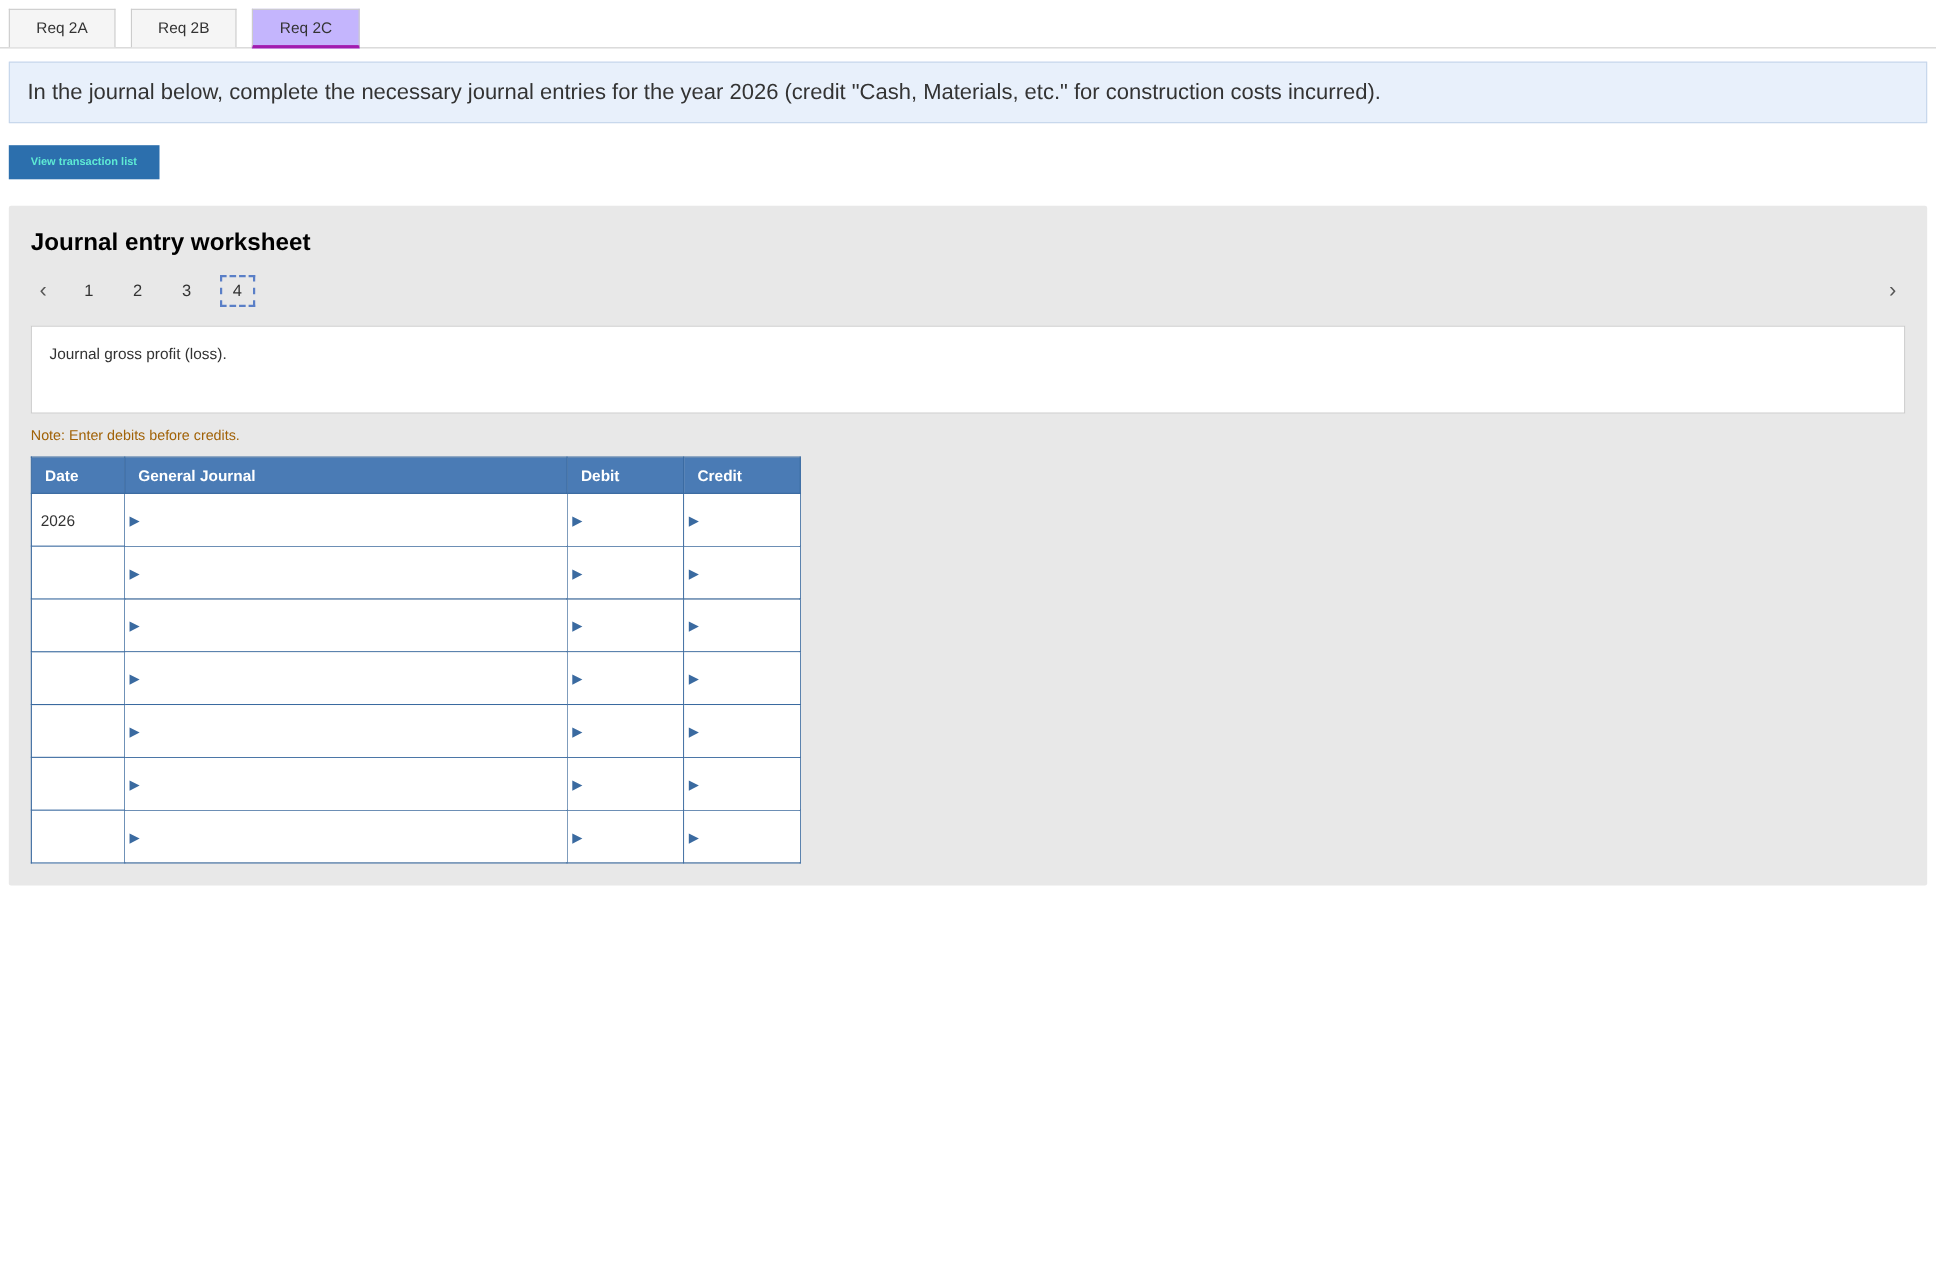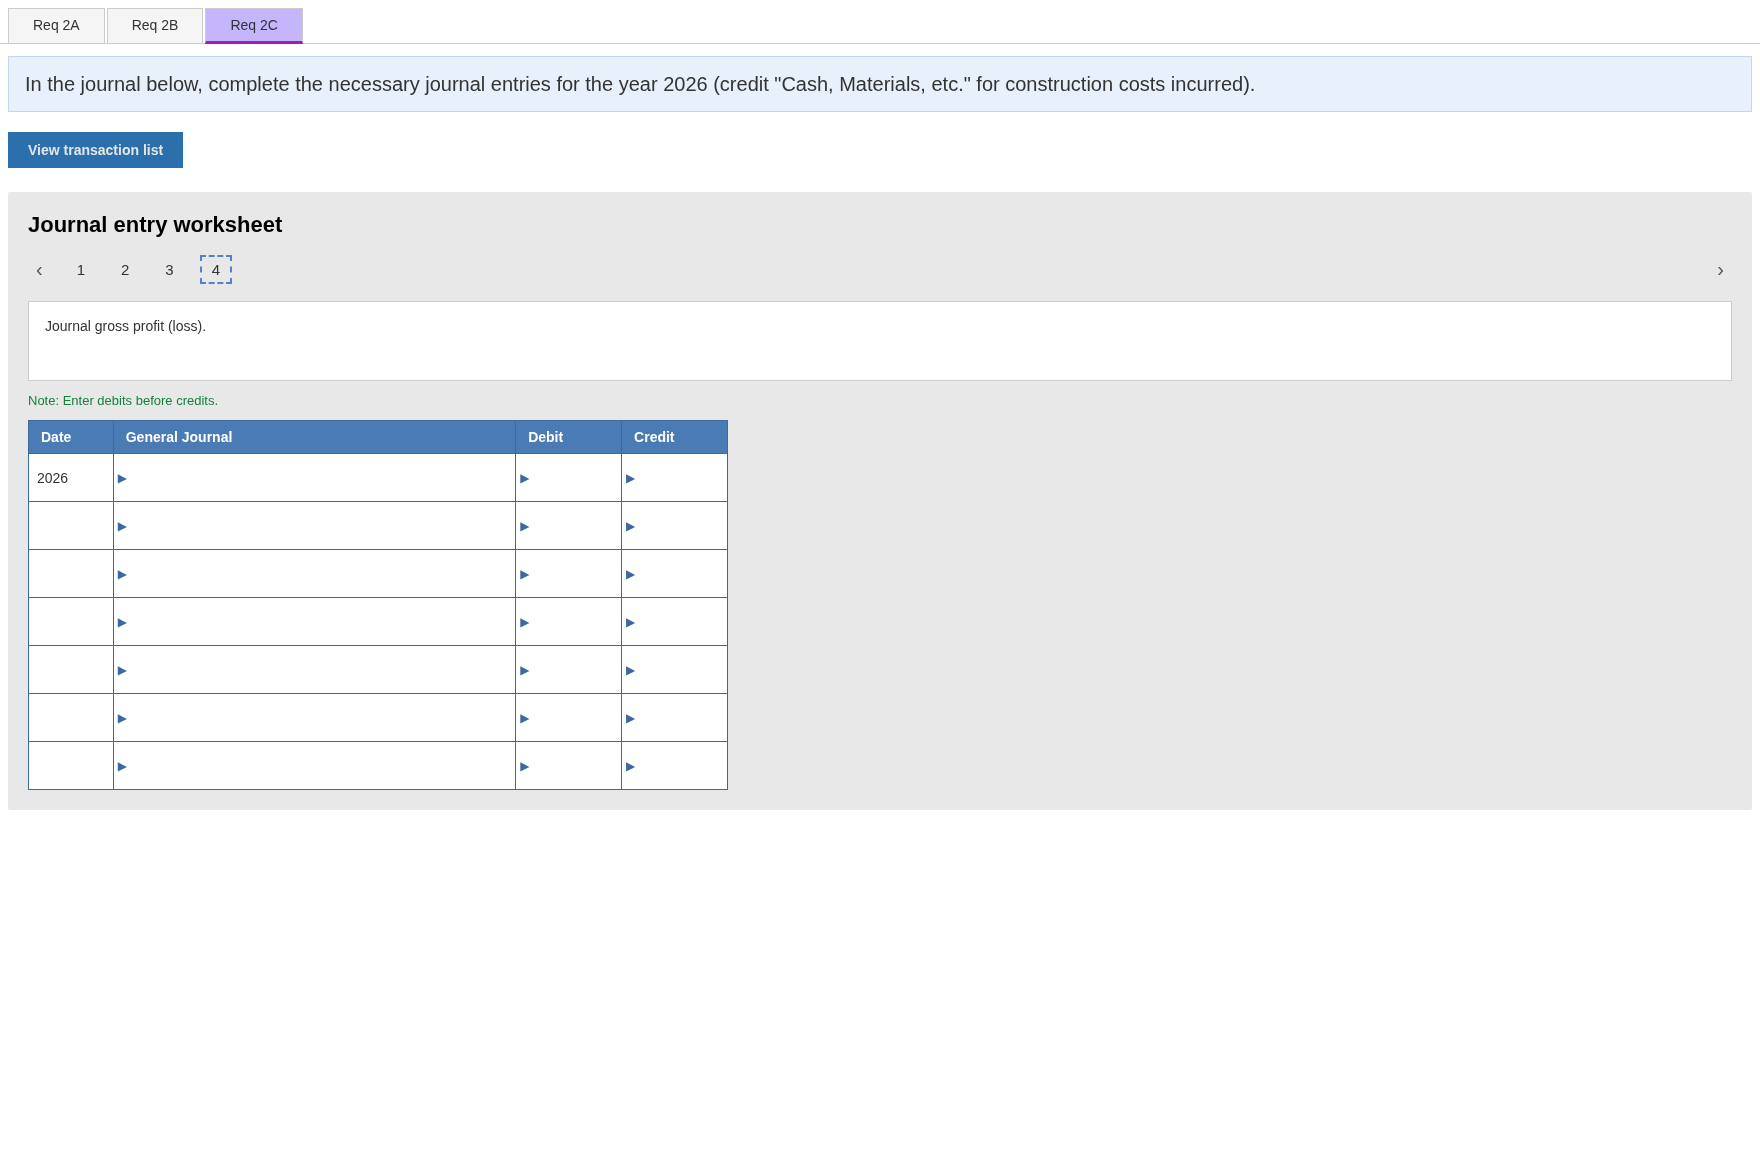--- a/index.html
+++ b/index.html
@@ -21,21 +21,21 @@
       padding-top: 8px;
       padding-left: 8px;
     }
 
     .tab {
       padding: 8px 24px;
       border: 1px solid #ccc;
       border-bottom: none;
       background: #f5f5f5;
       cursor: pointer;
-      margin-right: 2px;
+      margin-right: 14px;
       font-size: 14px;
     }
 
     .tab.active {
       background: #c4b5fd;
       border-bottom: 3px solid #a21caf;
       margin-bottom: -1px;
       z-index: 1;
     }
 
@@ -48,24 +48,24 @@
       line-height: 1.5;
     }
 
     .instruction-note {
       color: #cc0000;
       margin-top: 4px;
     }
 
     .view-transaction-btn {
       background: #2c6fad;
-      color: #e5e5e5;
+      color: #5eead4;
       border: none;
       padding: 10px 20px;
-      font-size: 14px;
+      font-size: 10px;
       cursor: pointer;
       margin: 8px 8px 16px 8px;
       font-weight: bold;
     }
 
     .worksheet-container {
       background: #e8e8e8;
       margin: 8px;
       padding: 20px;
       border-radius: 2px;
@@ -109,21 +109,21 @@
     .record-box {
       background: #fff;
       border: 1px solid #ccc;
       padding: 16px;
       margin-bottom: 12px;
       min-height: 80px;
       font-size: 14px;
     }
 
     .note-red {
-      color: #15803d;
+      color: #a16207;
       font-size: 13px;
       margin-bottom: 12px;
     }
 
     .journal-table {
       width: 100%;
       border-collapse: collapse;
       max-width: 700px;
     }
 

